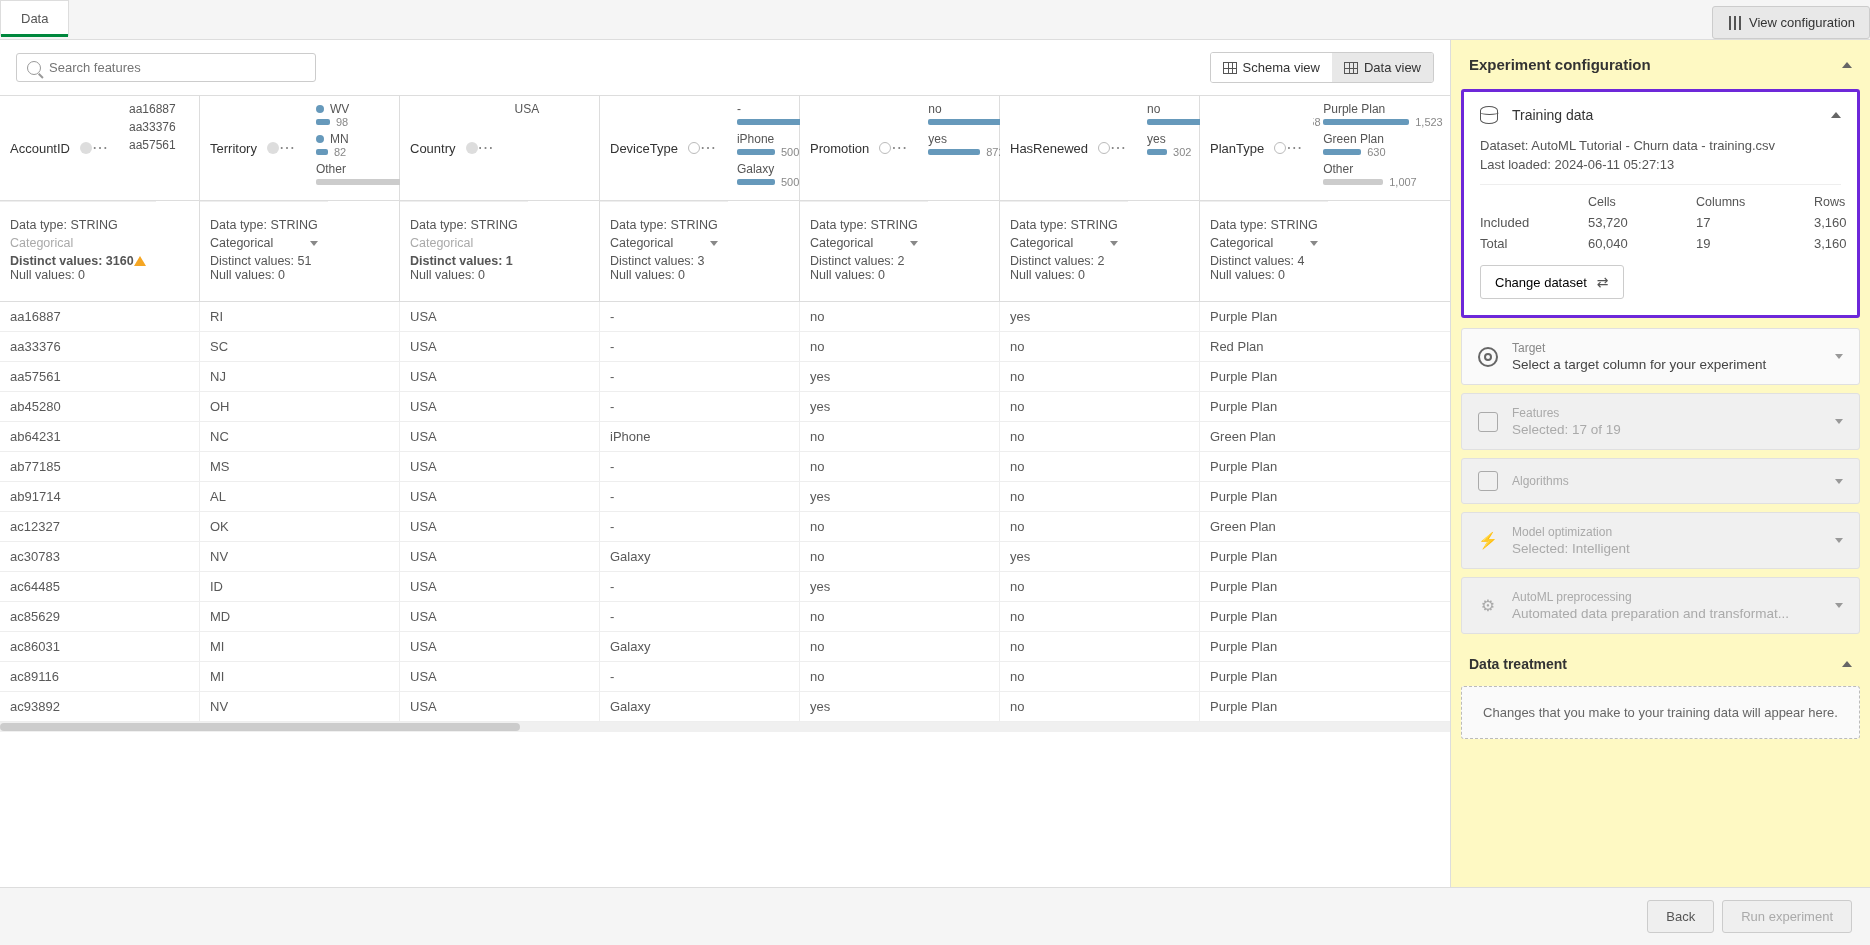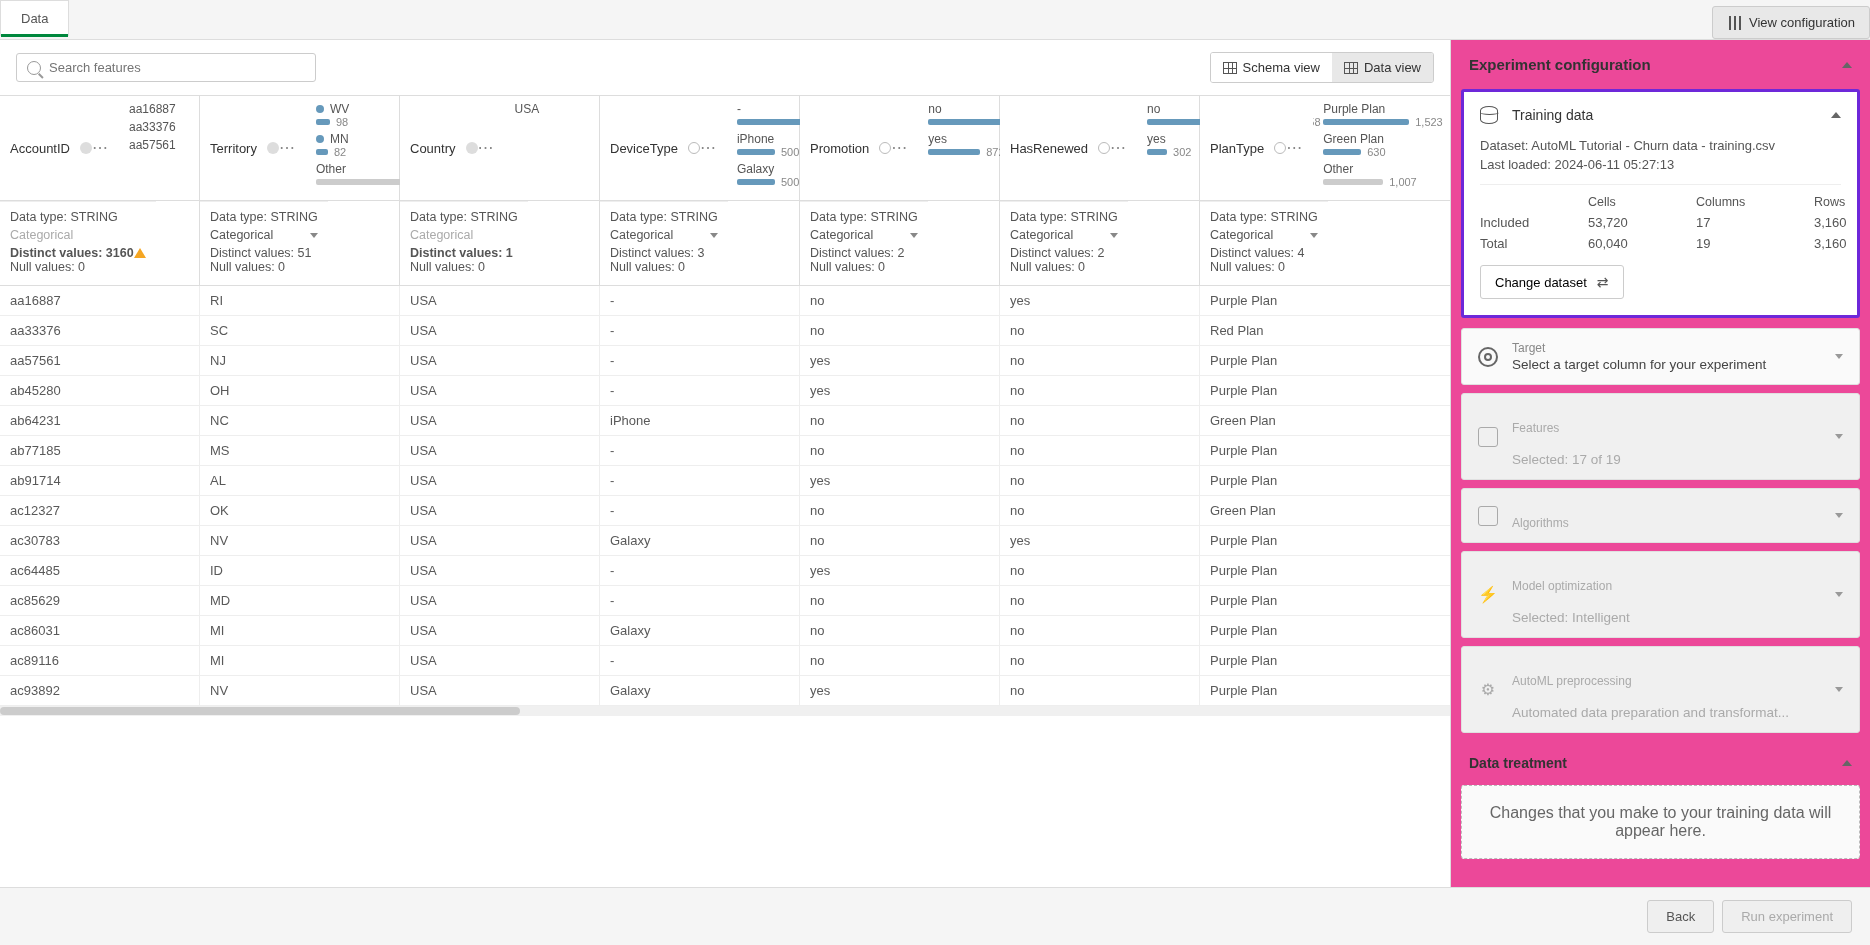--- a/index.html
+++ b/index.html
@@ -12,21 +12,21 @@
 .tab { background: #fff; border: 1px solid #ddd; border-bottom: none; padding: 10px 20px; font-size: 13px; color: #555; border-top: 1px solid #ddd; position: relative; cursor: pointer; }
 .tab.active::after { content:""; position:absolute; left:0; right:0; bottom:-1px; height:3px; background:#00873d; }
 .view-config-btn { background: #e8e8e8; border: 1px solid #ccc; border-radius: 3px; padding: 8px 14px; display: flex; align-items: center; gap: 8px; cursor: pointer; font-size: 13px; color: #333; margin-top: 6px; }
 .sliders-icon { display:inline-block; width:14px; height:14px; position:relative; }
 .sliders-icon::before,.sliders-icon::after { content:""; position:absolute; background:#555; }
 .sliders-icon::before { width:2px; height:14px; left:2px; top:0; box-shadow: 5px 0 0 #555, 10px 0 0 #555; }
 
 
 .main { display: flex; flex: 1; overflow: hidden; border-top: 1px solid #ddd; }
 .left { flex: 1; display: flex; flex-direction: column; background: #fff; overflow: hidden; }
-.right { width: 420px; background: #ec4899; border-left: 1px solid #ddd; display: flex; flex-direction: column; overflow-y: auto; }
+.right { width: 420px; background: #fef9c3; border-left: 1px solid #ddd; display: flex; flex-direction: column; overflow-y: auto; }
 
 
 .toolbar { display: flex; justify-content: space-between; align-items: center; padding: 12px 16px; }
 .search-box { display: flex; align-items: center; border: 1px solid #ccc; border-radius: 3px; padding: 6px 10px; width: 300px; gap: 8px; background:#fff; }
 .search-box input { border: none; outline: none; flex: 1; font-size: 13px; background: transparent; }
 .mag-icon { width: 14px; height: 14px; border: 1.5px solid #999; border-radius: 50%; position: relative; }
 .mag-icon::after { content:""; position:absolute; width:6px; height:1.5px; background:#999; bottom:-3px; right:-4px; transform:rotate(45deg); }
 .view-toggle { display: flex; border: 1px solid #ccc; border-radius: 3px; overflow: hidden; }
 .view-toggle > div { padding: 7px 12px; display: flex; align-items: center; gap: 6px; cursor: pointer; font-size: 13px; background:#fff; }
 .view-toggle > div.active { background: #e8e8e8; }
@@ -48,21 +48,21 @@
 
 .col-dist { padding: 6px 10px 8px 10px; font-size: 12px; color: #555; min-height: 92px; }
 .dist-row { margin-bottom: 4px; }
 .dist-label { font-size: 12px; color: #555; display:flex; align-items:center; gap:6px; }
 .dist-bar-row { display: flex; align-items: center; gap: 6px; }
 .dist-bar { height: 6px; background: #6699bb; border-radius: 2px; }
 .dist-bar.grey { background: #ccc; }
 .dist-val { font-size: 11px; color: #888; }
 .mini-dot { width:8px; height:8px; border-radius:50%; background:#6699bb; display:inline-block; }
 
-.col-meta { padding: 8px 10px; font-size: 12.5px; color: #555; border-top: 1px solid #eee; }
+.col-meta { padding: 16px 10px; font-size: 12.5px; color: #555; border-top: 1px solid #eee; }
 .meta-line { margin-bottom: 3px; }
 .cat-select { display: flex; justify-content: space-between; align-items: center; color: #555; margin: 4px 0; }
 .cat-select.disabled { color: #aaa; }
 .chev-down { width:0; height:0; border-left:4px solid transparent; border-right:4px solid transparent; border-top:5px solid #888; }
 .distinct-row { display: flex; justify-content: space-between; align-items: center; }
 .warn-icon { width:0; height:0; border-left:6px solid transparent; border-right:6px solid transparent; border-bottom:10px solid #f5a623; }
 
 
 .data-rows { }
 .data-row { display: flex; border-bottom: 1px solid #eee; }
@@ -87,25 +87,25 @@
 .card { background:#f0f0f0; border:1px solid #e0e0e0; border-radius:3px; margin: 0 10px 8px 10px; }
 .card.light { background:#fafafa; }
 .card-h { display:flex; justify-content:space-between; align-items:center; padding:12px 16px; cursor:pointer; }
 .card-h-left { display:flex; align-items:center; gap:14px; }
 .card-icon { width:20px; height:20px; position:relative; }
 .target-icon { border:2px solid #666; border-radius:50%; }
 .target-icon::after { content:""; position:absolute; inset:4px; border:2px solid #666; border-radius:50%; }
 .card-titles { display:flex; flex-direction:column; gap:2px; }
 .card-label { font-size:12px; color:#888; }
 .card-value { font-size:13.5px; color:#444; }
-.card.disabled .card-label, .card.disabled .card-value { color:#aaa;margin-top:15px; }
+.card.disabled .card-label, .card.disabled .card-value { color:#aaa; }
 .card .chev-down { border-top-color:#999; }
 
 .data-treatment-h { display:flex; justify-content:space-between; align-items:center; padding: 14px 18px; font-size:14px; font-weight:600; color:#333; }
-.treatment-box { margin: 0 10px 12px 10px; border: 1px dashed #bbb; border-radius:3px; padding: 18px 14px; text-align:center; color:#666; font-size:16px; background:#fafafa; }
+.treatment-box { margin: 0 10px 12px 10px; border: 1px dashed #bbb; border-radius:3px; padding: 18px 14px; text-align:center; color:#666; font-size:13px; background:#fafafa; }
 
 
 .footer { display:flex; justify-content:flex-end; gap:8px; padding: 12px 18px; background:#f5f5f5; border-top:1px solid #ddd; }
 .btn { padding: 8px 18px; border:1px solid #ccc; border-radius:3px; background:#efefef; cursor:pointer; font-size:13px; color:#555; }
 .btn.disabled { color:#aaa; cursor:default; }
 
 
 .w0 { width: 200px; min-width:200px; }
 .w1 { width: 200px; min-width:200px; }
 .w2 { width: 200px; min-width:200px; }

